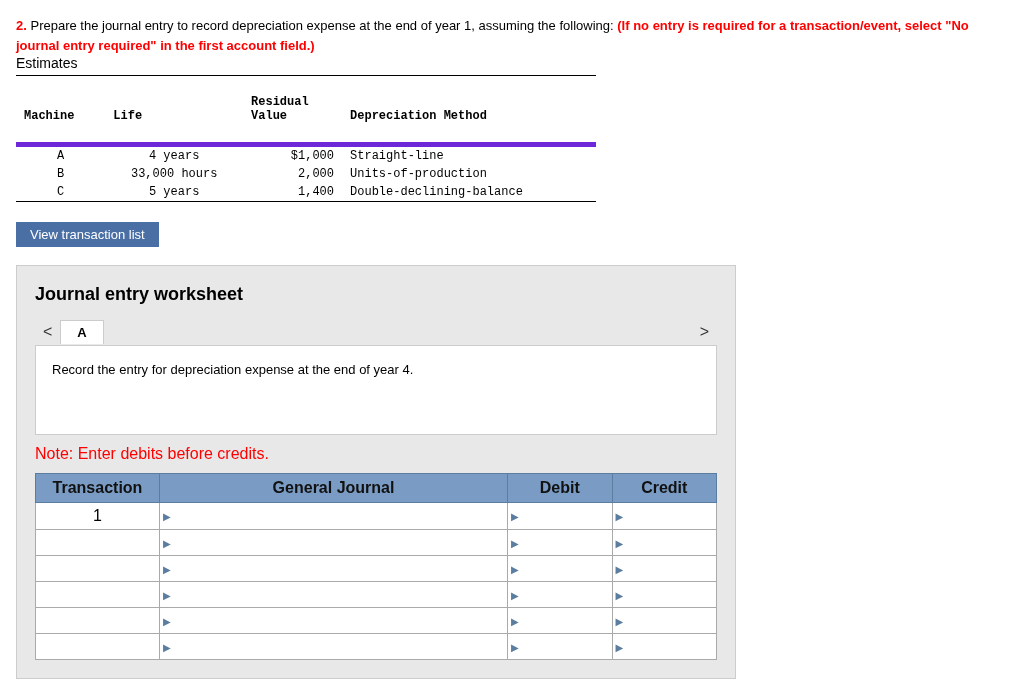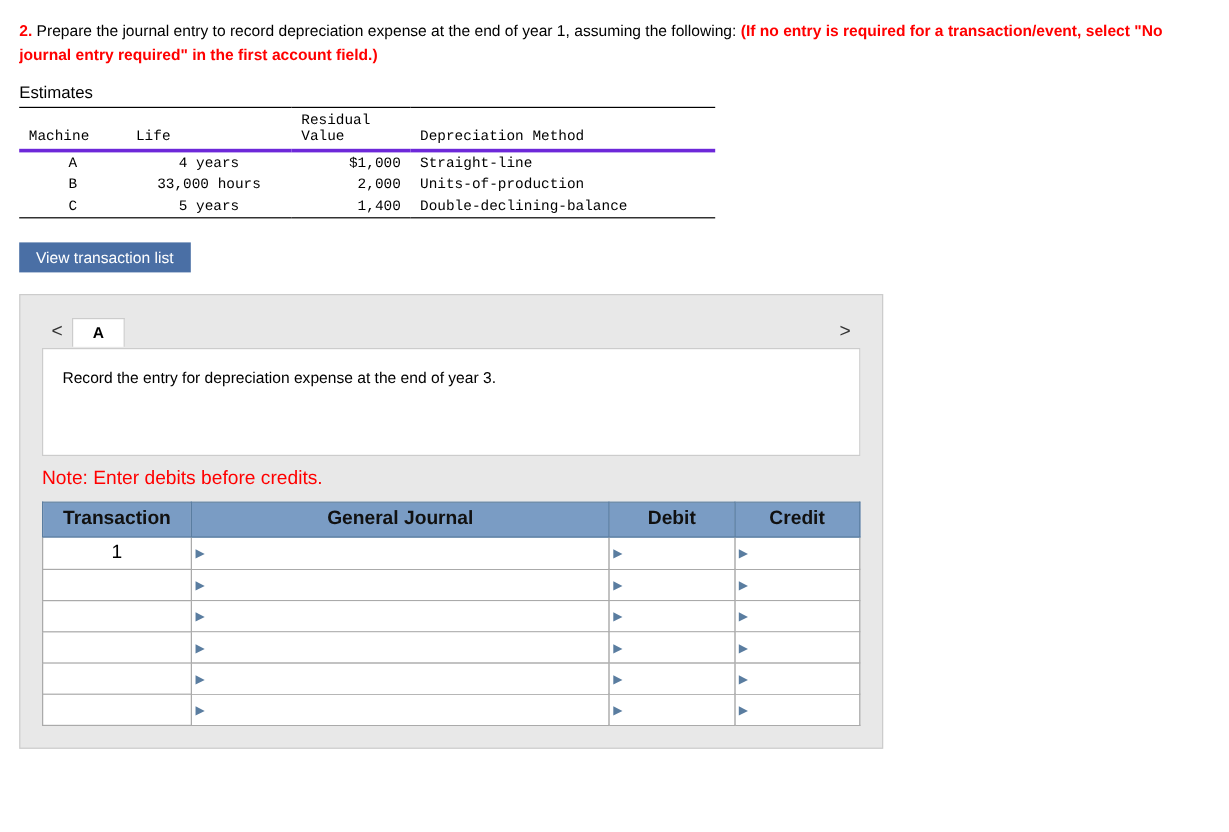--- a/index.html
+++ b/index.html
@@ -8,21 +8,20 @@
       font-size: 13px;
       background: #fff;
       color: #000;
       padding: 16px;
       width: 1024px;
       min-height: 693px;
     }
     .intro-text {
       font-size: 13px;
       line-height: 1.5;
-      margin-bottom: 14px;
       max-width: 960px;
     }
     .intro-text strong {
       font-weight: bold;
       color: red;
     }
     .estimates-section {
       max-width: 580px;
       margin-bottom: 20px;
     }
@@ -32,24 +31,24 @@
       margin-bottom: 4px;
     }
     .estimates-table {
       width: 100%;
       border-collapse: collapse;
       font-size: 12px;
       font-family: 'Courier New', monospace;
     }
     .estimates-table th {
       border-top: 1px solid #000;
-      border-bottom: 3px solid #6d28d9;
-      padding: 3px 8px;
+      border-bottom: 5px solid #6d28d9;
+      padding: 19px 8px;
       text-align: left;
-      font-weight: normal;
+      font-weight: bold;
       vertical-align: bottom;
     }
     .estimates-table td {
       padding: 2px 8px;
       vertical-align: top;
     }
     .estimates-table tbody tr:last-child td {
       border-bottom: 1px solid #000;
     }
     .th-residual {
@@ -239,30 +238,31 @@
       </tr>
     </tbody>
   </table>
 </div>
 
 
 <button class="btn-view-transaction">View transaction list</button>
 
 
 <div class="worksheet-container">
+  <div class="worksheet-title">Journal entry worksheet</div>
 
   <div class="tab-nav">
     <span class="tab-nav-arrow">&lt;</span>
     <div class="tab-active">A</div>
     <div class="tab-spacer"></div>
     <span class="tab-nav-arrow">&gt;</span>
   </div>
 
   <div class="worksheet-content">
-    <p>Record the entry for depreciation expense at the end of year 3.</p>
+    <p>Record the entry for depreciation expense at the end of year 4.</p>
   </div>
 
   <div class="note-text">Note: Enter debits before credits.</div>
 
   <table class="journal-table">
     <thead>
       <tr>
         <th class="th-transaction">Transaction</th>
         <th class="th-general-journal">General Journal</th>
         <th class="th-debit">Debit</th>

